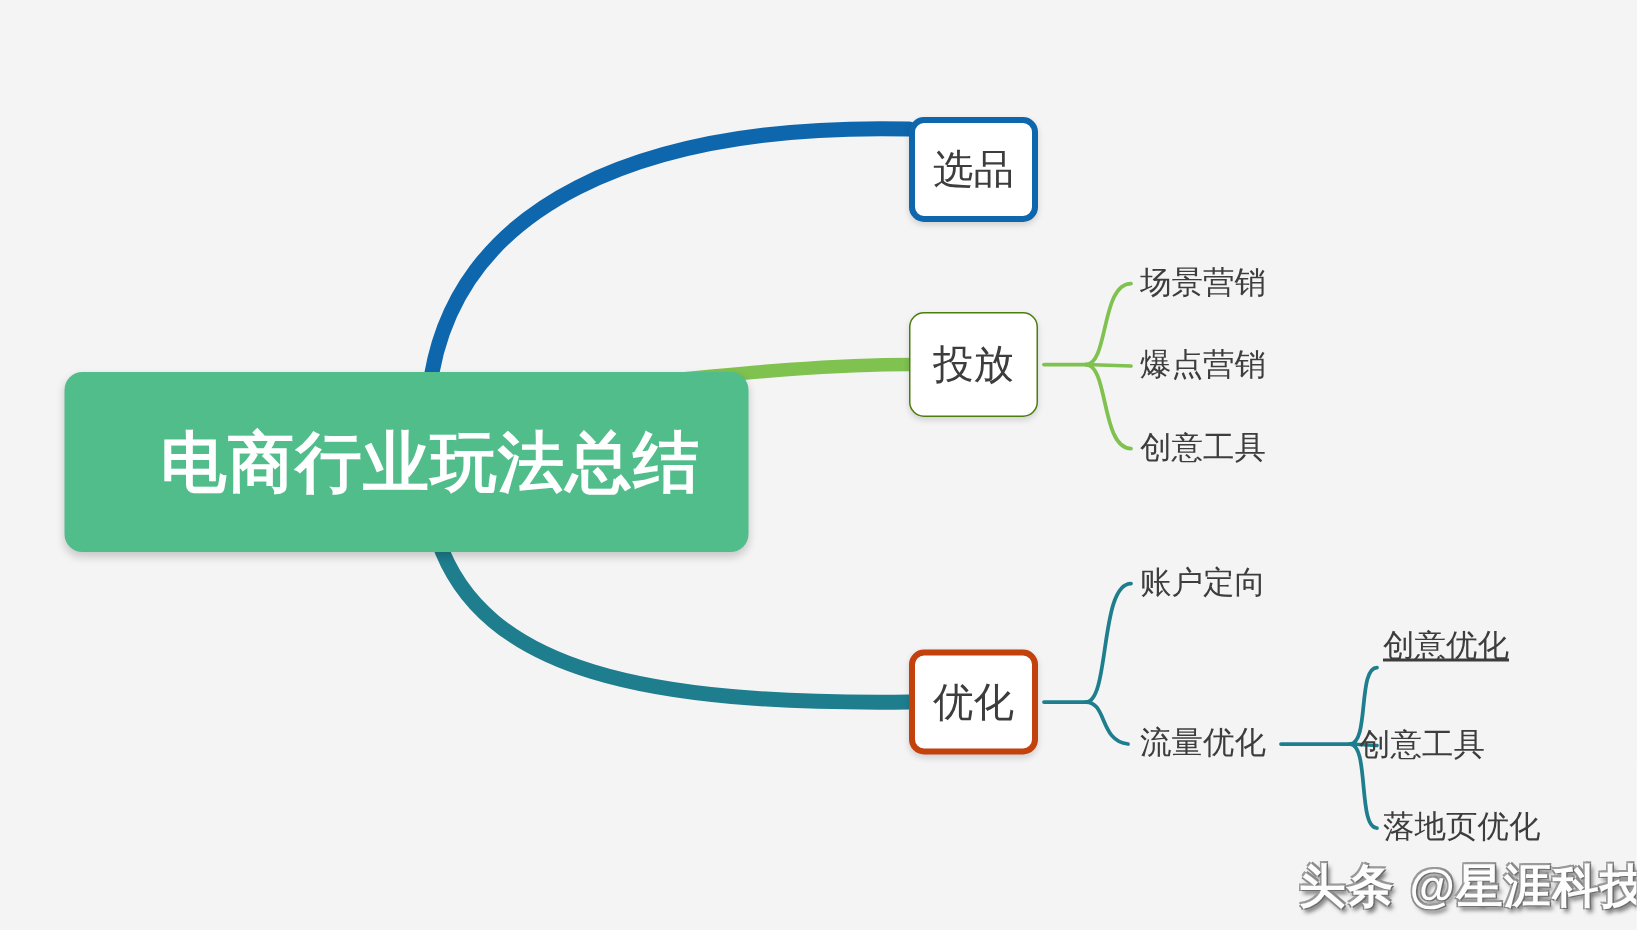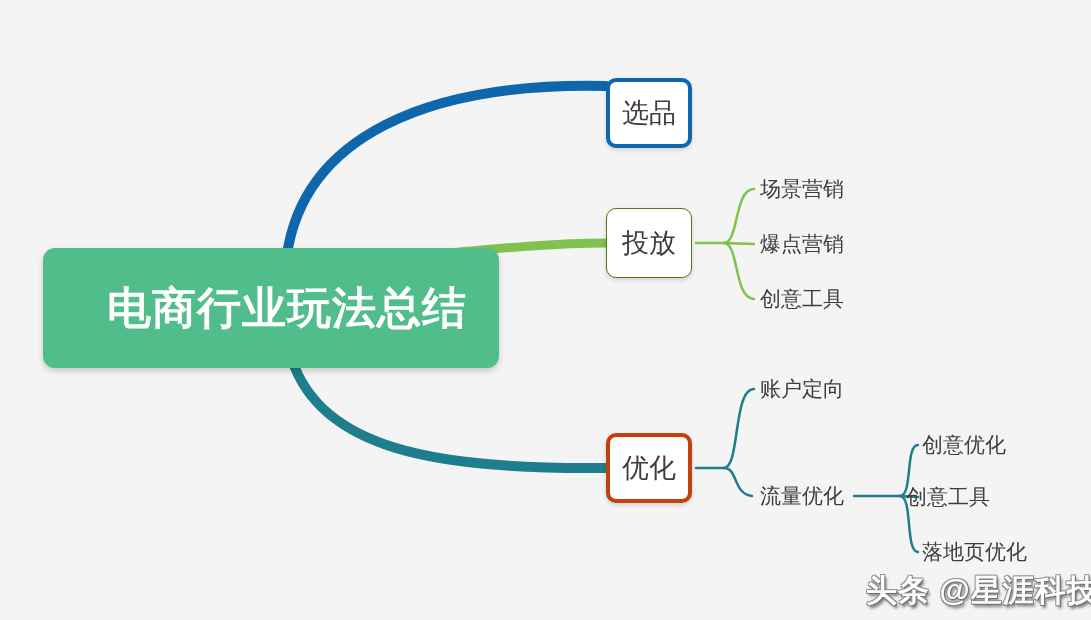--- a/index.html
+++ b/index.html
@@ -79,19 +79,19 @@
   <div class="topic topic-green" style="left:606px;top:208px;">投放</div>
   <div class="topic topic-teal" style="left:606px;top:433px;">优化</div>
 
   <div class="leaf" style="left:760px;top:178px;text-align:right;">场景营销</div>
   <div class="leaf" style="left:760px;top:233px;">爆点营销</div>
   <div class="leaf" style="left:760px;top:288px;">创意工具</div>
 
   <div class="leaf" style="left:760px;top:378px;">账户定向</div>
   <div class="leaf" style="left:760px;top:485px;">流量优化</div>
 
-  <div class="leaf" style="left:922px;top:434px;">创意优化</div>
+  <div class="leaf" style="left:922px;top:420px;text-decoration:underline;">创意优化</div>
   <div class="leaf" style="left:906px;top:486px;">创意工具</div>
   <div class="leaf" style="left:922px;top:541px;">落地页优化</div>
 
   <div class="watermark">头条 @星涯科技</div>
 
 </div>
 
 </body></html>

